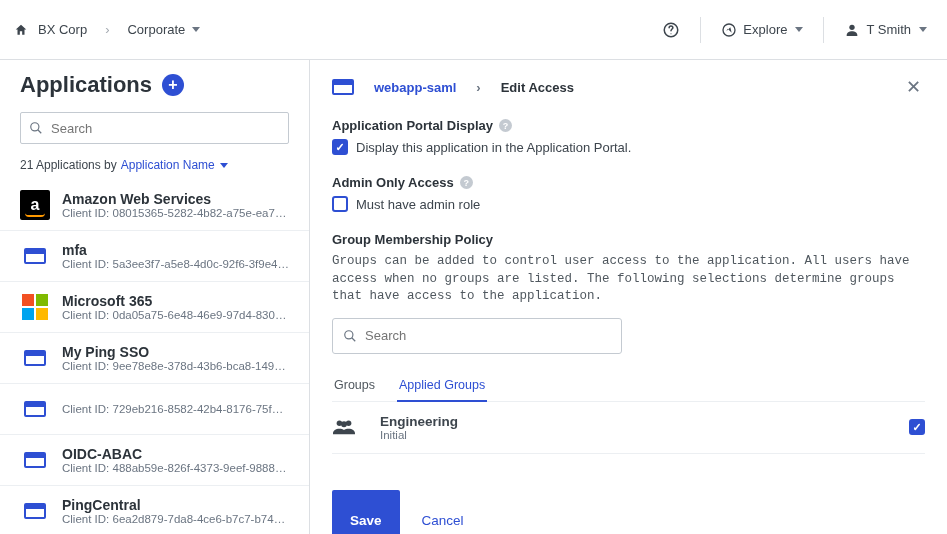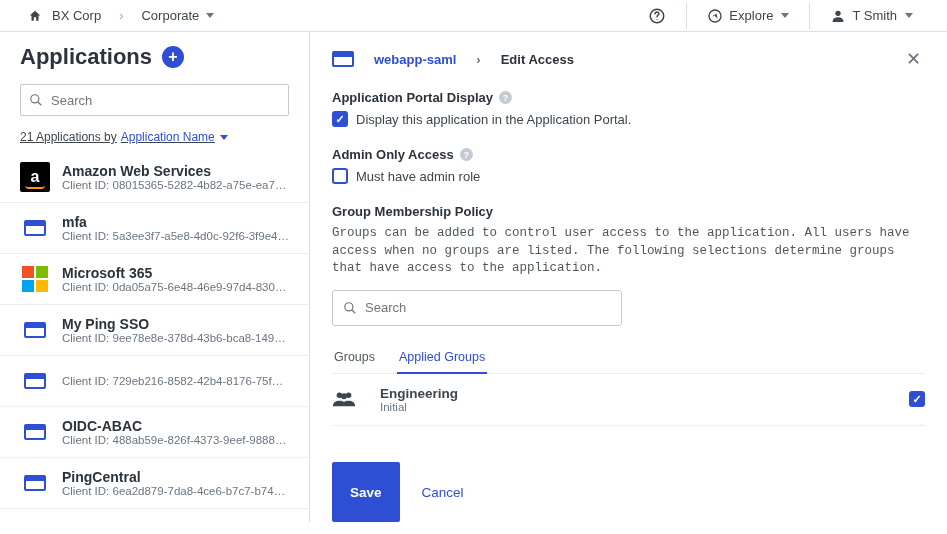--- a/index.html
+++ b/index.html
@@ -1,37 +1,37 @@
 <!DOCTYPE html>
 <html><head>
 <meta charset="utf-8">
 <style>
   * { box-sizing: border-box; margin: 0; padding: 0; }
   html, body { height: 100%; font-family: -apple-system, BlinkMacSystemFont, "Segoe UI", Arial, sans-serif; font-size: 13px; color: #3d454d; background: #fff; }
   body { width: 947px; height: 534px; overflow: hidden; position: relative; }
 
   
-  .topnav { height: 32px; border-bottom: 1px solid #dcdfe3; display: flex; align-items: center; padding: 0 28px; }
+  .topnav { height: 60px; border-bottom: 1px solid #dcdfe3; display: flex; align-items: center; padding: 0 14px; }
   .topnav-left { display: flex; align-items: center; gap: 10px; }
   .topnav-right { margin-left: auto; display: flex; align-items: center; gap: 0; }
   .topnav .sep { width: 1px; height: 26px; background: #dcdfe3; margin: 0 14px; }
   .bc-item { display: flex; align-items: center; gap: 5px; cursor: pointer; }
   .caret-down { width: 0; height: 0; border-left: 4px solid transparent; border-right: 4px solid transparent; border-top: 5px solid #6b7582; margin-left: 2px; }
   .caret-right { color: #a3a9b0; margin: 0 8px; }
   .top-btn { display: flex; align-items: center; gap: 6px; padding: 4px 6px; cursor: pointer; }
 
   
   .main { display: flex; height: calc(100% - 44px); }
   .sidebar { width: 310px; flex: none; border-right: 1px solid #dcdfe3; display: flex; flex-direction: column; overflow: hidden; }
   .sidebar-head { padding: 12px 20px 6px; display: flex; align-items: center; gap: 10px; }
   .sidebar-head h1 { font-size: 22px; font-weight: 700; color: #2c333a; }
   .plus-btn { width: 22px; height: 22px; border-radius: 50%; background: #2e4fd3; color: #fff; display: flex; align-items: center; justify-content: center; font-size: 16px; font-weight: bold; cursor: pointer; }
   .search-box { margin: 8px 20px; height: 32px; border: 1px solid #c4cad1; border-radius: 2px; display: flex; align-items: center; padding: 0 8px; gap: 8px; }
   .search-box input { border: none; outline: none; flex: 1; font-size: 13px; background: transparent; }
-  .list-meta { padding: 6px 20px 8px; font-size: 12px; display: flex; gap: 4px; align-items: center; text-decoration: underline; }
+  .list-meta { padding: 6px 20px 8px; font-size: 12px; display: flex; gap: 4px; align-items: center; }
   .list-meta .link { color: #2e4fd3; cursor: pointer; display: flex; align-items: center; gap: 3px; }
   .app-list { flex: 1; overflow-y: auto; }
   .app-row { display: flex; align-items: center; gap: 12px; padding: 10px 20px; border-bottom: 1px solid #eceff2; cursor: pointer; }
   .app-icon { width: 30px; height: 30px; flex: none; display: flex; align-items: center; justify-content: center; }
   .app-name { font-weight: 600; font-size: 14px; color: #2c333a; white-space: nowrap; overflow: hidden; text-overflow: ellipsis; }
   .app-sub { font-size: 11.5px; color: #6b7582; white-space: nowrap; overflow: hidden; text-overflow: ellipsis; }
   .app-text { min-width: 0; flex: 1; }
 
   
   .icon-aws { background: #000; color: #fff; display:flex; align-items:center; justify-content:center; font-weight:700; font-size:16px; width:30px; height:30px; border-radius:2px; position:relative; }

